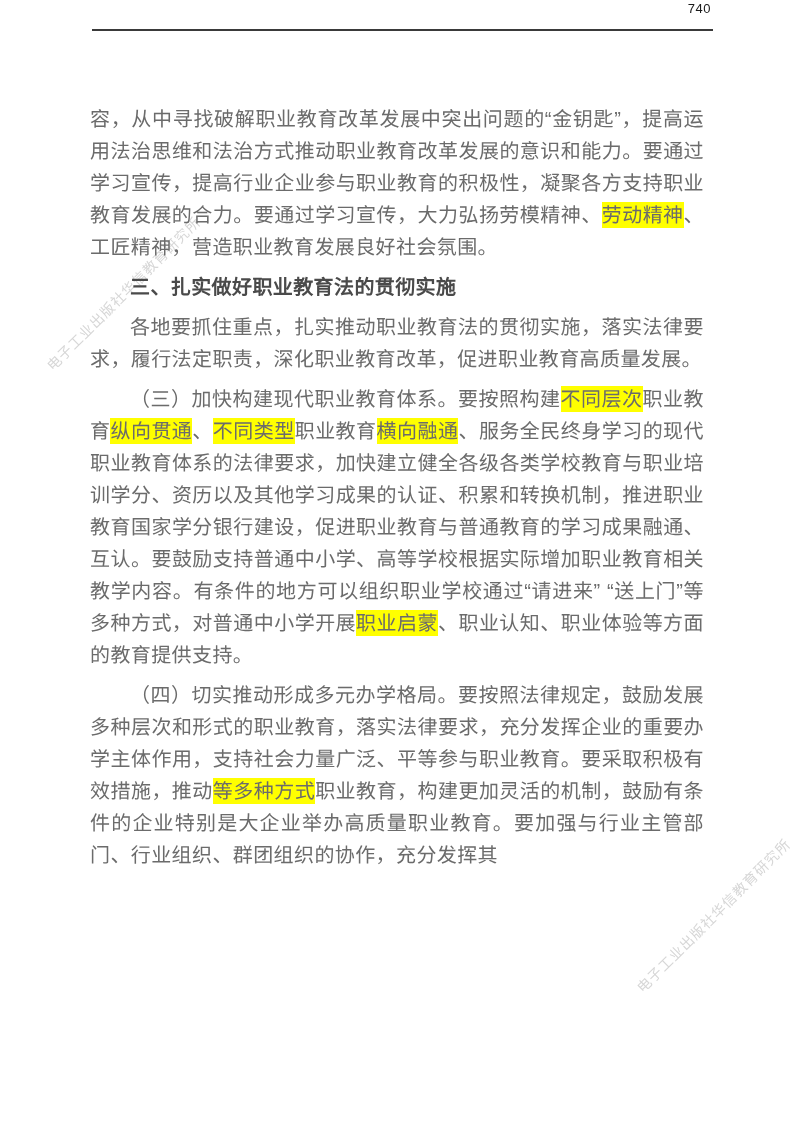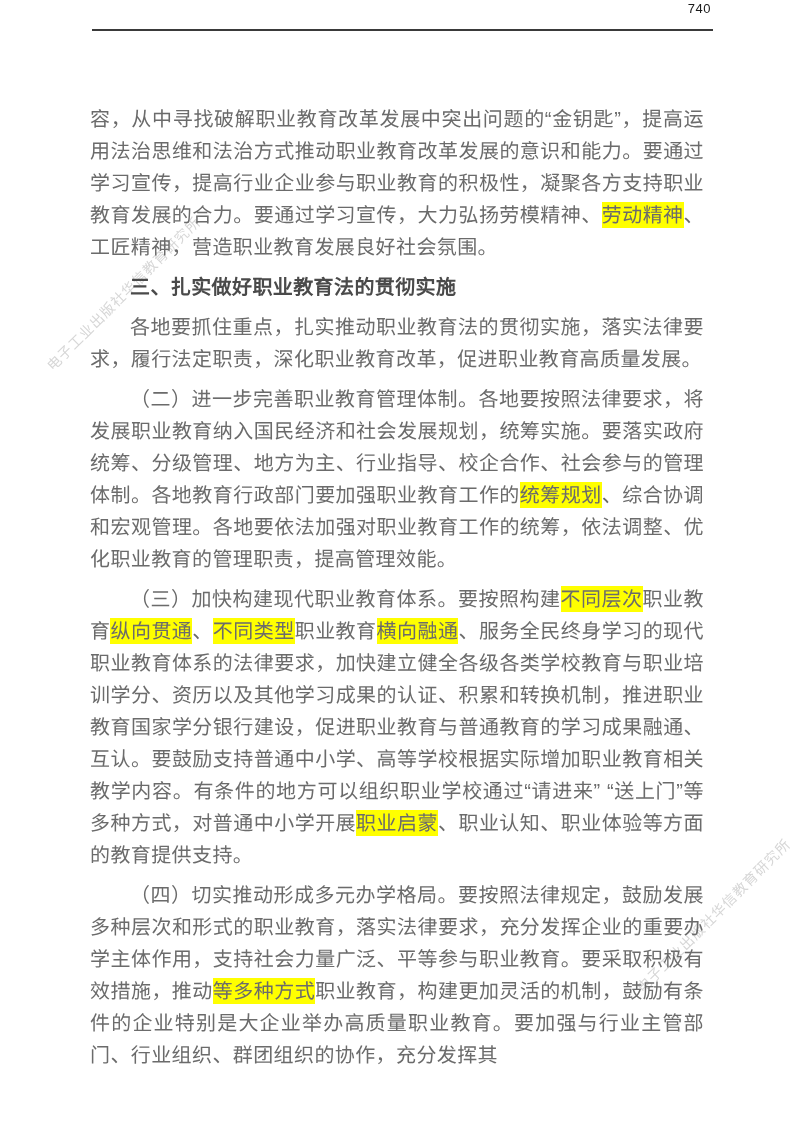--- a/index.html
+++ b/index.html
@@ -87,18 +87,17 @@
   <div class="header-rule"></div>
 
   <div class="watermark wm-top-left">电子工业出版社华信教育研究所</div>
 
   <div class="watermark wm-bottom-right">电子工业出版社华信教育研究所</div>
 
   <div class="doc-body">
       <p class="para no-indent"><span>容，从中寻找破解职业教育改革发展中突出问题的“金钥匙”，提高运用法治思维和法治方式推动职业教育改革发展的意识和能力。要通过学习宣传，提高行业企业参与职业教育的积极性，凝聚各方支持职业教育发展的合力。要通过学习宣传，大力弘扬劳模精神、</span><mark>劳动精神</mark><span>、工匠精神，营造职业教育发展良好社会氛围。</span></p>
       <p class="para heading"><span>三、扎实做好职业教育法的贯彻实施</span></p>
       <p class="para"><span>各地要抓住重点，扎实推动职业教育法的贯彻实施，落实法律要求，履行法定职责，深化职业教育改革，促进职业教育高质量发展。</span></p>
-      <p class="para"><span>（二）进一步完善职业教育管理体制。各地要按照法律要求，将发展职业教育纳入国民经济和社会发展规划，统筹实施。要落实政府统筹、分级管理、地方为主、行业指导、校企合作、社会参与的管理体制。各地教育行政部门要加强职业教育工作的</span><mark>统筹规划</mark><span>、综合协调和宏观管理。各地要依法加强对职业教育工作的统筹，依法调整、优化职业教育的管理职责，提高管理效能。</span></p>
       <p class="para"><span>（三）加快构建现代职业教育体系。要按照构建</span><mark>不同层次</mark><span>职业教育</span><mark>纵向贯通</mark><span>、</span><mark>不同类型</mark><span>职业教育</span><mark>横向融通</mark><span>、服务全民终身学习的现代职业教育体系的法律要求，加快建立健全各级各类学校教育与职业培训学分、资历以及其他学习成果的认证、积累和转换机制，推进职业教育国家学分银行建设，促进职业教育与普通教育的学习成果融通、互认。要鼓励支持普通中小学、高等学校根据实际增加职业教育相关教学内容。有条件的地方可以组织职业学校通过“请进来” “送上门”等多种方式，对普通中小学开展</span><mark>职业启蒙</mark><span>、职业认知、职业体验等方面的教育提供支持。</span></p>
       <p class="para"><span>（四）切实推动形成多元办学格局。要按照法律规定，鼓励发展多种层次和形式的职业教育，落实法律要求，充分发挥企业的重要办学主体作用，支持社会力量广泛、平等参与职业教育。要采取积极有效措施，推动</span><mark>等多种方式</mark><span>职业教育，构建更加灵活的机制，鼓励有条件的企业特别是大企业举办高质量职业教育。要加强与行业主管部门、行业组织、群团组织的协作，充分发挥其</span></p>
     </div>
 
 </div>
 
 </body></html>

